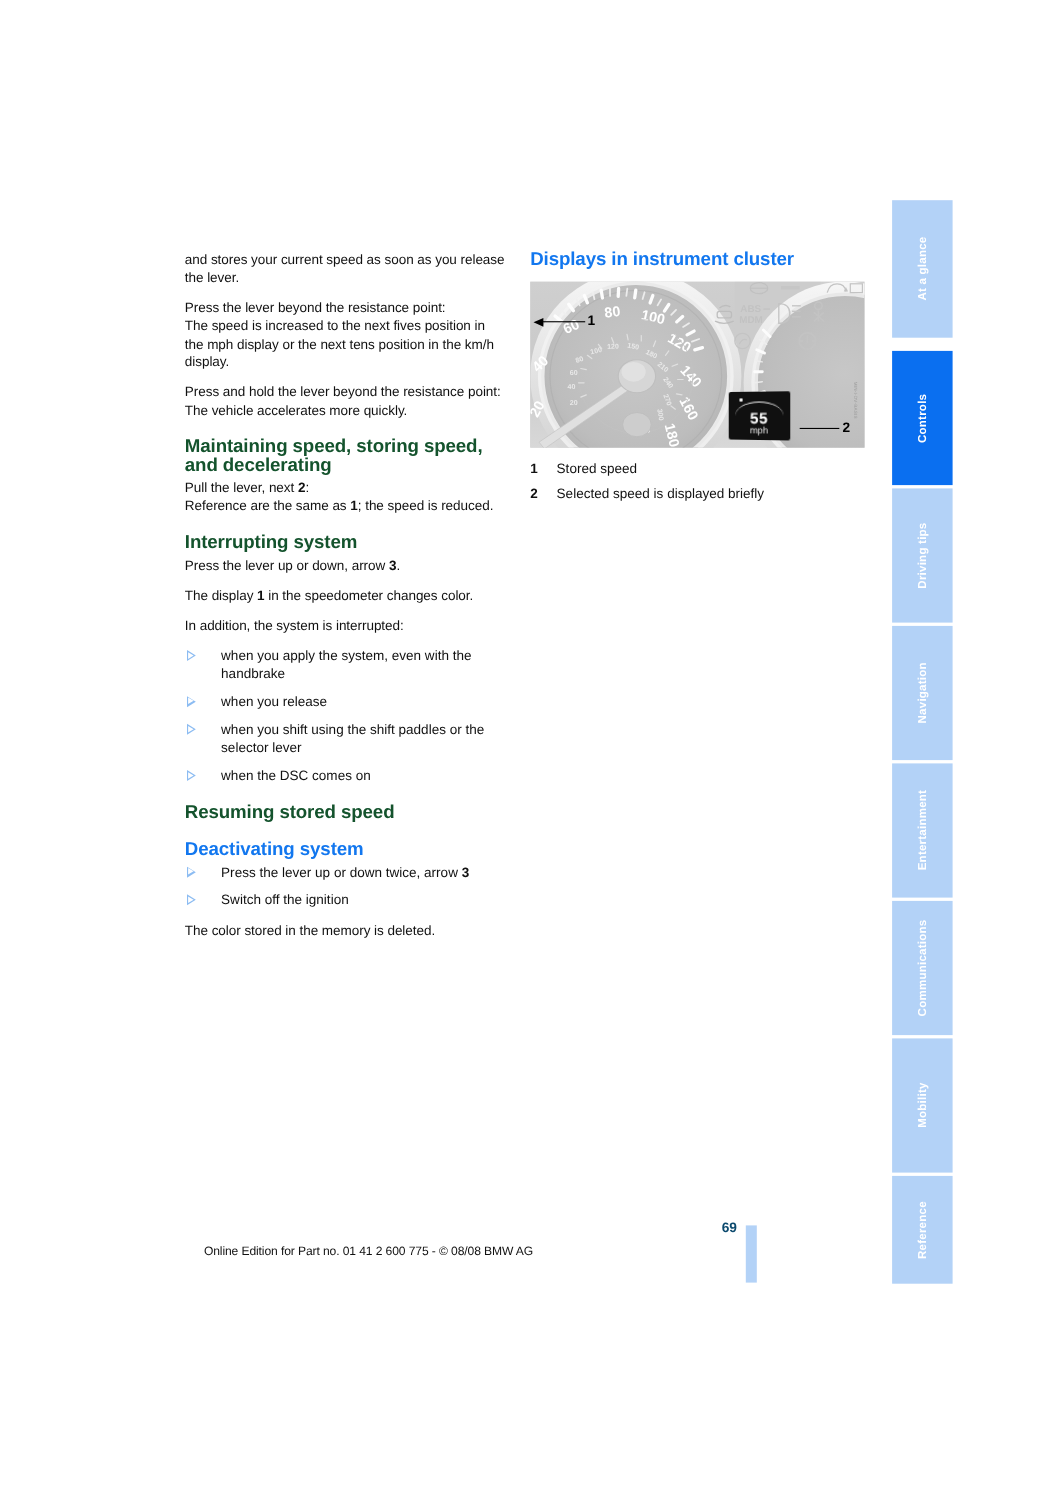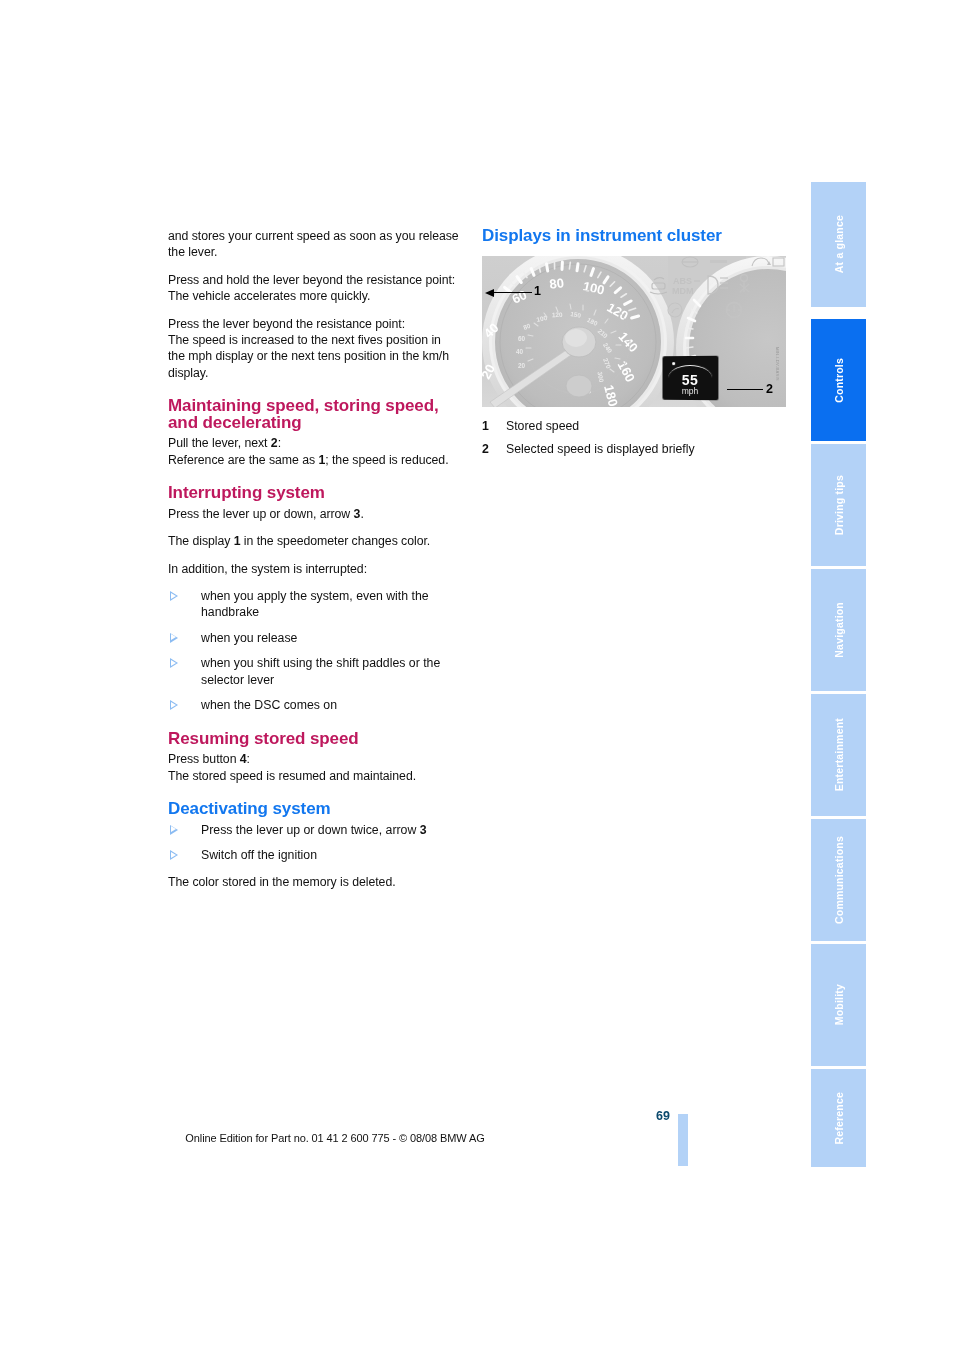--- a/index.html
+++ b/index.html
@@ -41,21 +41,21 @@
     letter-spacing: -0.05px;
   }
 
   h2.heading {
     margin: 0 0 4px 0;
     font-size: 17px;
     line-height: 16.6px;
     font-weight: bold;
     letter-spacing: -0.1px;
   }
-  h2.heading.light  { color: #be185d; }
+  h2.heading.light  { color: #14532d; }
   h2.heading.strong { color: #1277ef; }
   h2.heading.spaced { margin-top: 17px; }
 
   
   ul.bullets {
     list-style: none;
     margin: 0 0 11px 0;
     padding: 0;
   }
   ul.bullets li {
@@ -263,27 +263,27 @@
 </head>
 <body>
 
 <div class="page">
 
   <div class="col col-left">
 
     <p class="para">and stores your current speed as soon as you release the lever.</p>
 
     <p class="para">
+      <span>Press the lever beyond the resistance point:</span><br>
+      <span>The speed is increased to the next fives position in the mph display or the next tens position in the km/h display.</span>
+    </p>
+
+    <p class="para">
       <span>Press and hold the lever beyond the resistance point:</span><br>
       <span>The vehicle accelerates more quickly.</span>
-    </p>
-
-    <p class="para">
-      <span>Press the lever beyond the resistance point:</span><br>
-      <span>The speed is increased to the next fives position in the mph display or the next tens position in the km/h display.</span>
     </p>
 
     <h2 class="heading light spaced">Maintaining speed, storing speed, and decelerating</h2>
     <p class="para">
       <span>Pull the lever, next </span><b>2</b><span>:</span><br>
       <span>Reference are the same as </span><b>1</b><span>; the speed is reduced.</span>
     </p>
 
     <h2 class="heading light spaced">Interrupting system</h2>
     <p class="para">
@@ -294,24 +294,20 @@
     </p>
     <p class="para">In addition, the system is interrupted:</p>
     <ul class="bullets">
       <li><span class="tri"></span><span>when you apply the system, even with the handbrake</span></li>
       <li><span class="tri"></span><span>when you release</span></li>
       <li><span class="tri"></span><span>when you shift using the shift paddles or the selector lever</span></li>
       <li><span class="tri"></span><span>when the DSC comes on</span></li>
     </ul>
 
     <h2 class="heading light spaced">Resuming stored speed</h2>
-    <p class="para">
-      <span>Press button </span><b>4</b><span>:</span><br>
-      <span>The stored speed is resumed and maintained.</span>
-    </p>
 
     <h2 class="heading strong spaced">Deactivating system</h2>
     <ul class="bullets">
       <li><span class="tri"></span><span>Press the lever up or down twice, arrow </span><b>3</b></li>
       <li><span class="tri"></span><span>Switch off the ignition</span></li>
     </ul>
     <p class="para">The color stored in the memory is deleted.</p>
   </div>
 
   <div class="col col-right">

